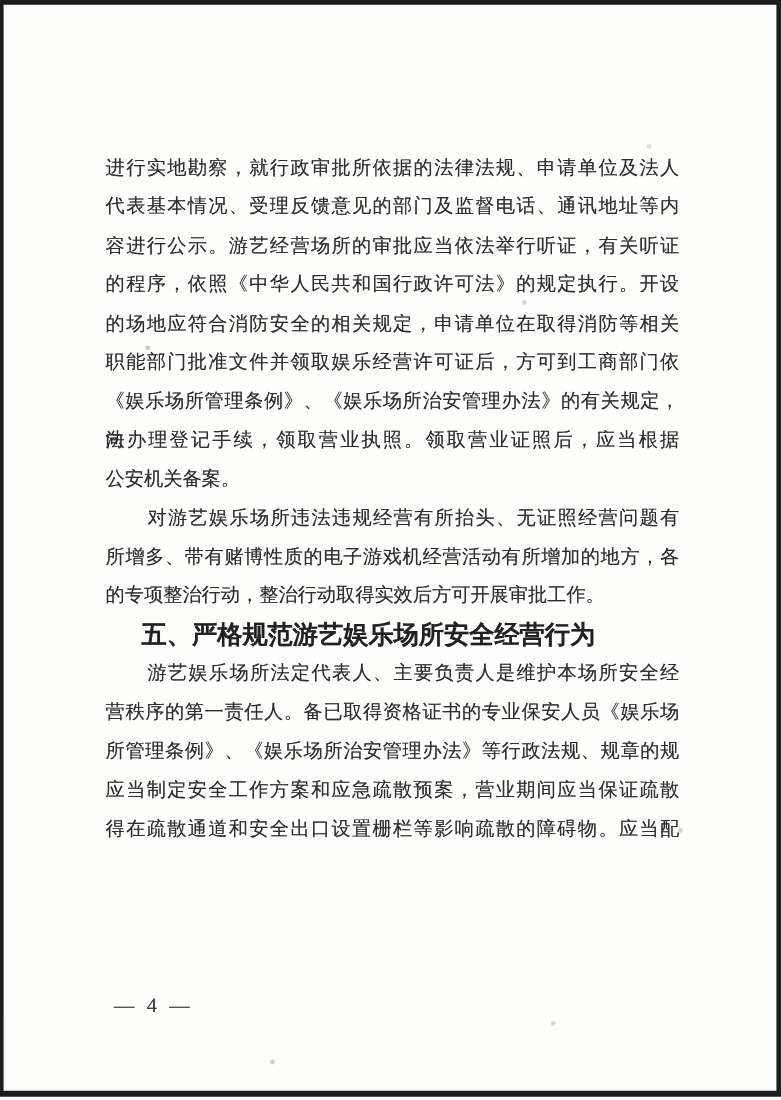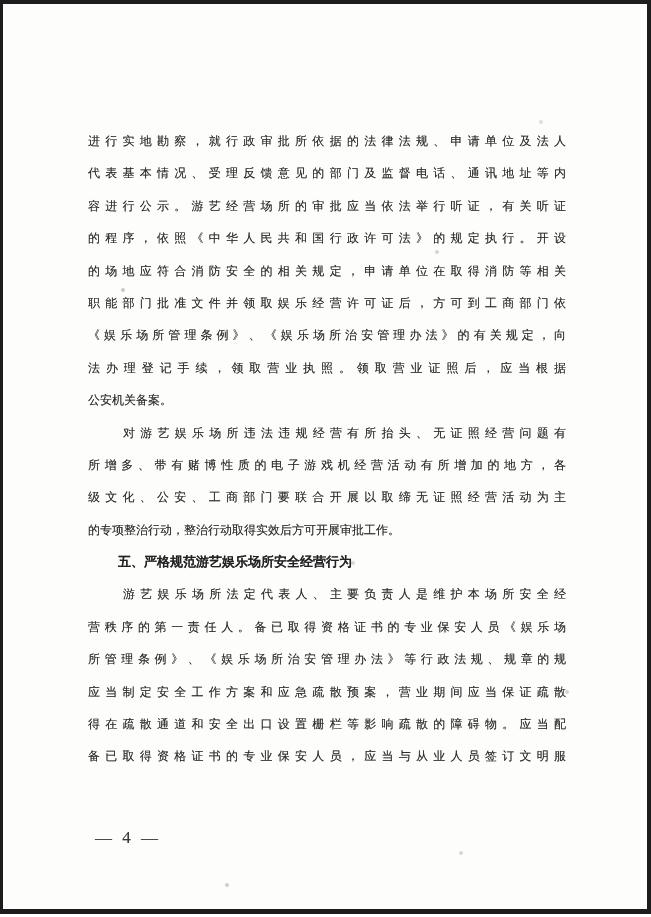--- a/index.html
+++ b/index.html
@@ -31,36 +31,36 @@
   .text-block {
     position: absolute;
     left: 88px;
     top: 125px;
     width: 478px;
     color: #2e2e2e;
   }
   .ln {
     height: 32.4px;
     line-height: 32.4px;
-    font-size: 12px;
+    font-size: 16px;
     white-space: nowrap;
     text-shadow: 0 0 0.5px rgba(45, 45, 45, 0.55);
   }
   .ln.j {
     white-space: normal;
     text-align: justify;
     text-align-last: justify;
   }
   .ln.ind {
     text-indent: 35px;
   }
   .ln.heading {
     font-family: "Liberation Sans", "DejaVu Sans", sans-serif;
     font-weight: 700;
-    font-size: 13px;
+    font-size: 21px;
     color: #222222;
     padding-left: 30px;
     white-space: nowrap;
     text-align: left;
   }
   .page-number {
     position: absolute;
     left: 95px;
     top: 827px;
     font-size: 17px;
@@ -104,30 +104,28 @@
     <div class="ln j">的场地应符合消防安全的相关规定，申请单位在取得消防等相关</div>
     <div class="ln j">职能部门批准文件并领取娱乐经营许可证后，方可到工商部门依</div>
     <div class="ln j">《娱乐场所管理条例》、《娱乐场所治安管理办法》的有关规定，向</div>
     <div class="ln j">法办理登记手续，领取营业执照。领取营业证照后，应当根据</div>
     <div class="ln">公安机关备案。</div>
   </div>
 
   <div>
     <div class="ln j ind">对游艺娱乐场所违法违规经营有所抬头、无证照经营问题有</div>
     <div class="ln j">所增多、带有赌博性质的电子游戏机经营活动有所增加的地方，各</div>
-    <div class="ln j">级文化、公安、工商部门要联合开展以取缔无证照经营活动为主</div>
     <div class="ln">的专项整治行动，整治行动取得实效后方可开展审批工作。</div>
   </div>
 
   <div class="ln heading">五、严格规范游艺娱乐场所安全经营行为</div>
 
   <div>
     <div class="ln j ind">游艺娱乐场所法定代表人、主要负责人是维护本场所安全经</div>
     <div class="ln j">营秩序的第一责任人。备已取得资格证书的专业保安人员《娱乐场</div>
     <div class="ln j">所管理条例》、《娱乐场所治安管理办法》等行政法规、规章的规</div>
     <div class="ln j">应当制定安全工作方案和应急疏散预案，营业期间应当保证疏散</div>
     <div class="ln j">得在疏散通道和安全出口设置栅栏等影响疏散的障碍物。应当配</div>
-    <div class="ln j">备已取得资格证书的专业保安人员，应当与从业人员签订文明服</div>
   </div>
 
 </div>
 
 <div class="page-number">— 4 —</div>
 
 </body></html>

